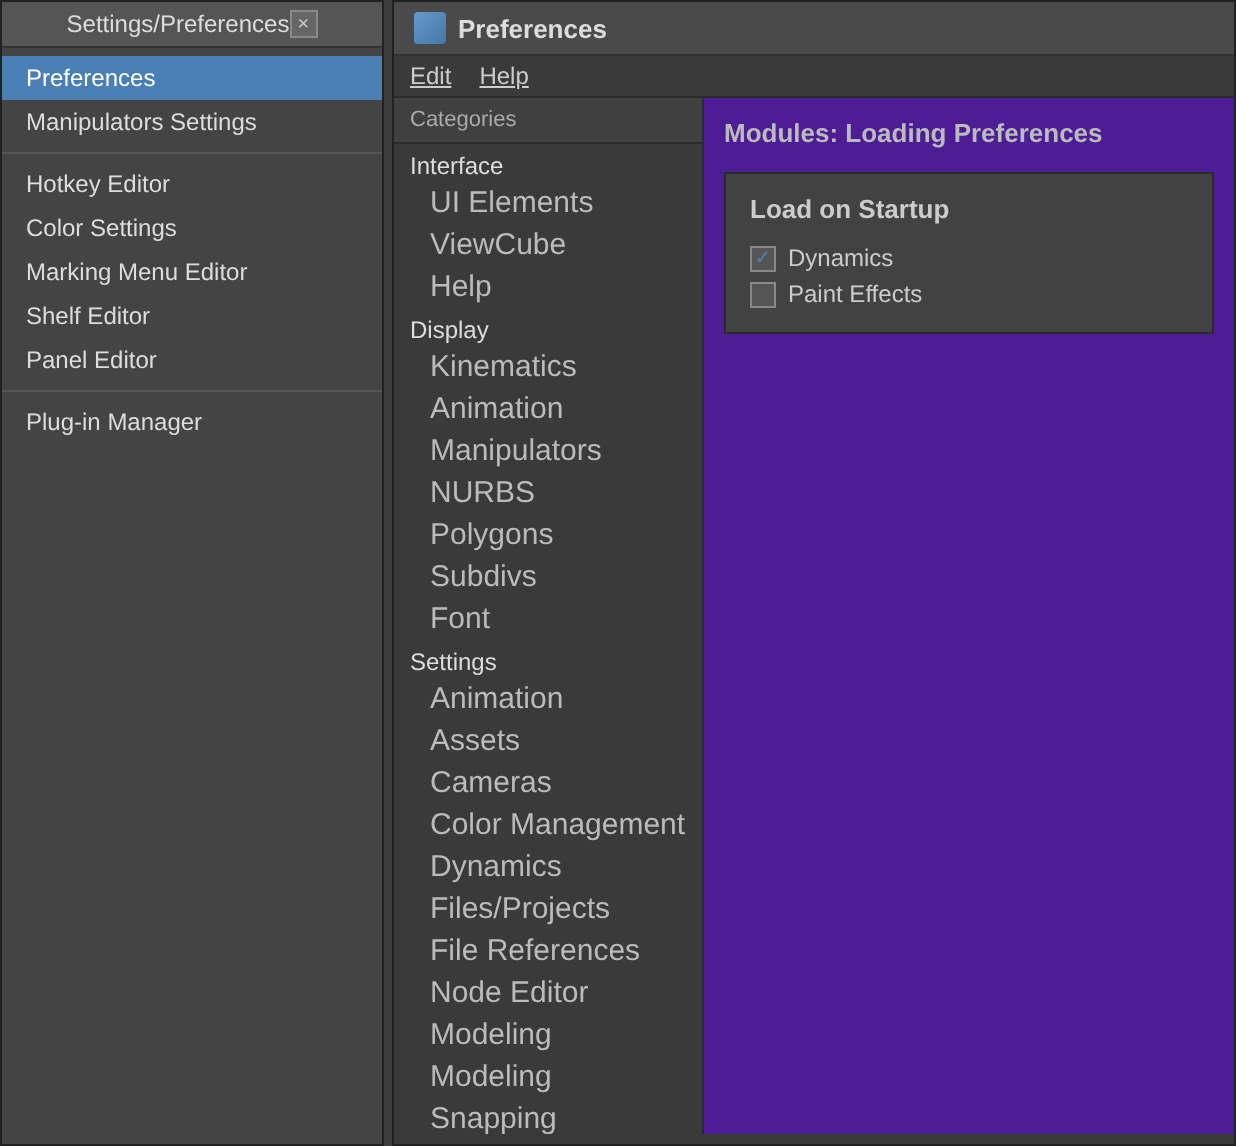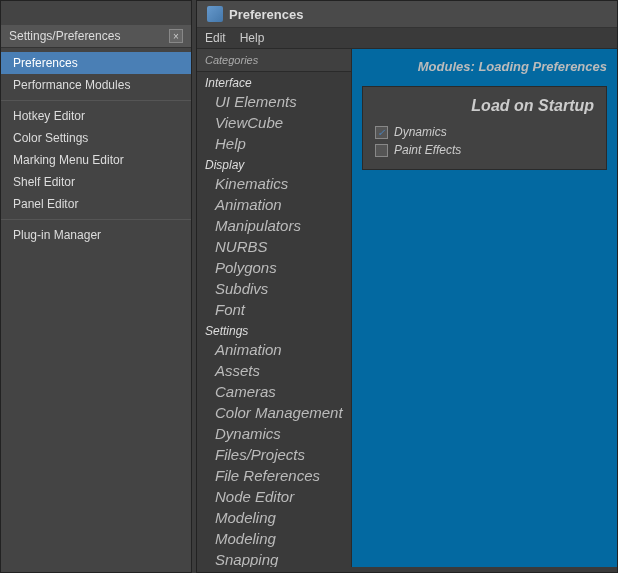--- a/index.html
+++ b/index.html
@@ -23,24 +23,23 @@
       background: #444;
       border: 1px solid #222;
     }
 
     .left-panel-title {
       background: #555;
       color: #ddd;
       padding: 4px 8px;
       font-size: 12px;
       display: flex;
-      justify-content: space-between;
+      justify-content: center;
       align-items: center;
       border-bottom: 1px solid #333;
-      margin-top: 24px;
     }
 
     .left-panel-close {
       width: 14px;
       height: 14px;
       background: #666;
       border: 1px solid #888;
       display: flex;
       align-items: center;
       justify-content: center;
@@ -101,32 +100,32 @@
       border-radius: 2px;
       display: inline-block;
     }
 
     .menu-bar {
       padding: 3px 8px;
       background: #3a3a3a;
       border-bottom: 1px solid #2a2a2a;
       display: flex;
       gap: 14px;
+      text-decoration: underline;
     }
 
     .menu-item {
       color: #ccc;
       cursor: pointer;
       font-size: 12px;
     }
 
     .content-area {
       display: flex;
       height: calc(573px - 55px);
-      font-style: italic;
     }
 
     
     .categories-col {
       width: 155px;
       border-right: 1px solid #2a2a2a;
       overflow-y: auto;
       background: #3a3a3a;
     }
 
@@ -149,41 +148,40 @@
       padding: 2px 8px 2px 18px;
       color: #bbb;
       cursor: pointer;
       font-size: 15px;
     }
 
     
     .main-content {
       flex: 1;
       padding: 10px;
-      background: #0369a1;
-      text-align: right;
+      background: #4c1d95;
     }
 
     .section-title {
       color: #bbb;
       font-size: 13px;
       margin-bottom: 12px;
       font-weight: bold;
     }
 
     .subsection {
       background: #424242;
       border: 1px solid #2a2a2a;
       padding: 10px 12px;
       margin-bottom: 8px;
     }
 
     .subsection-title {
       color: #ccc;
-      font-size: 16px;
+      font-size: 13px;
       margin-bottom: 8px;
       font-weight: bold;
     }
 
     .checkbox-row {
       display: flex;
       align-items: center;
       gap: 6px;
       padding: 2px 0;
     }
@@ -227,21 +225,21 @@
 <div class="left-panel">
   <div class="left-panel-title">
     <span>Settings/Preferences</span>
     <div class="left-panel-close">
       <span>×</span>
     </div>
   </div>
   <div class="left-panel-items">
 
   <div class="left-item active">Preferences</div>
-      <div class="left-item">Performance Modules</div>
+      <div class="left-item">Manipulators Settings</div>
       <div class="left-divider"></div>
       <div class="left-item">Hotkey Editor</div>
       <div class="left-item">Color Settings</div>
       <div class="left-item">Marking Menu Editor</div>
       <div class="left-item">Shelf Editor</div>
       <div class="left-item">Panel Editor</div>
       <div class="left-divider"></div>
       <div class="left-item">Plug-in Manager</div>
     </div>
 </div>

